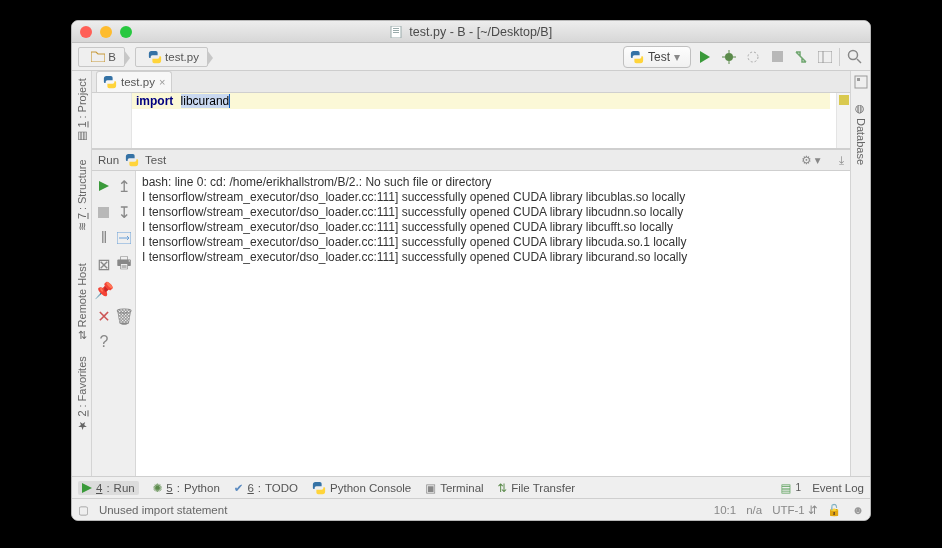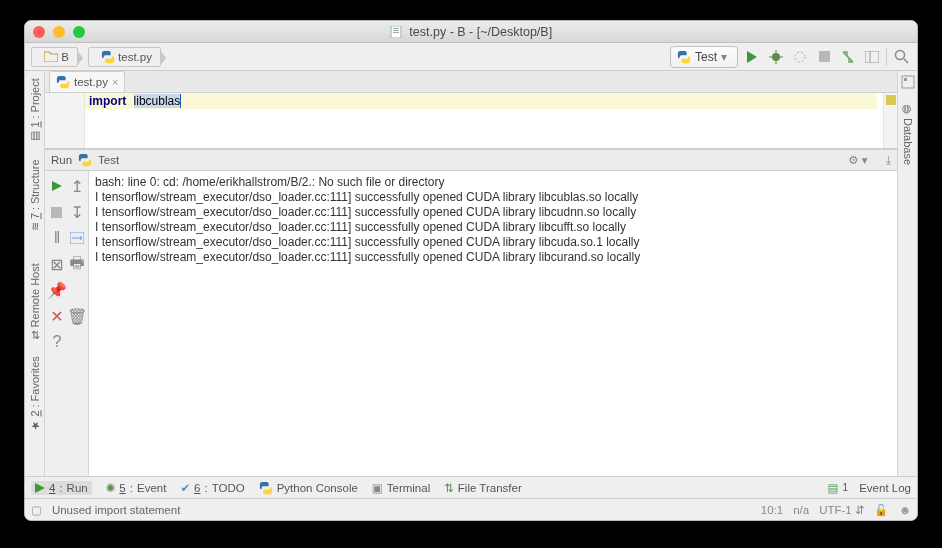--- a/index.html
+++ b/index.html
@@ -1,18 +1,18 @@
 <!DOCTYPE html>
 <html><head>
 <meta charset="utf-8">
 <style>
   * { box-sizing: border-box; margin: 0; padding: 0; font-family: -apple-system, "Helvetica Neue", Arial, sans-serif; }
   body { background: #000; display: flex; align-items: flex-start; justify-content: center; }
   .window {
-    width: 894px;
+    width: 800px;
     background: #f0f0f0;
     border-radius: 7px;
     box-shadow: 0 15px 35px rgba(0,0,0,.5);
     overflow: hidden;
     border: 1px solid #b8b8b8;
     margin-top: 20px;
   }
 
   
   .titlebar {
@@ -232,21 +232,21 @@
             </svg>
           <span>test.py</span>
           <span class="x">×</span>
         </div>
       </div>
 
       <div class="editor">
         <div class="gutter"></div>
         <div class="codewrap">
           <div class="codeline">
-            <span class="kw">import</span>&nbsp;<span class="sel">libcublas</span><span class="caret"></span>
+            <span class="kw">import</span>&nbsp;<span class="sel">libcurand</span><span class="caret"></span>
           </div>
         </div>
         <div class="rmargin">
           <div class="marker"></div>
         </div>
       </div>
 
       <div class="runhdr">
         <span>Run</span>
         <svg class="pyicon" viewBox="0 0 16 16">
@@ -318,21 +318,21 @@
 
   <div class="bottombar">
     <div class="item active">
       <svg width="10" height="10">
           <path d="M0 0l10 5-10 5z" fill="#3a9a3a"></path>
         </svg>
       <span class="u">4</span>: <span>Run</span>
     </div>
     <div class="item">
       <span style="color:#5a8a4a">✺</span>
-      <span class="u">5</span>: <span>Event</span>
+      <span class="u">5</span>: <span>Python</span>
     </div>
     <div class="item">
       <span style="color:#5a8ac0">✔</span>
       <span class="u">6</span>: <span>TODO</span>
     </div>
     <div class="item">
       <svg class="pyicon" viewBox="0 0 16 16">
           <path d="M5 1h4a2 2 0 0 1 2 2v3H5a2 2 0 0 0-2 2v1H2a1 1 0 0 1-1-1V4a3 3 0 0 1 3-3z" fill="#3572A5"></path>
           <path d="M11 15H7a2 2 0 0 1-2-2v-3h6a2 2 0 0 0 2-2V7h1a1 1 0 0 1 1 1v4a3 3 0 0 1-3 3z" fill="#FFD43B"></path>
         </svg>

